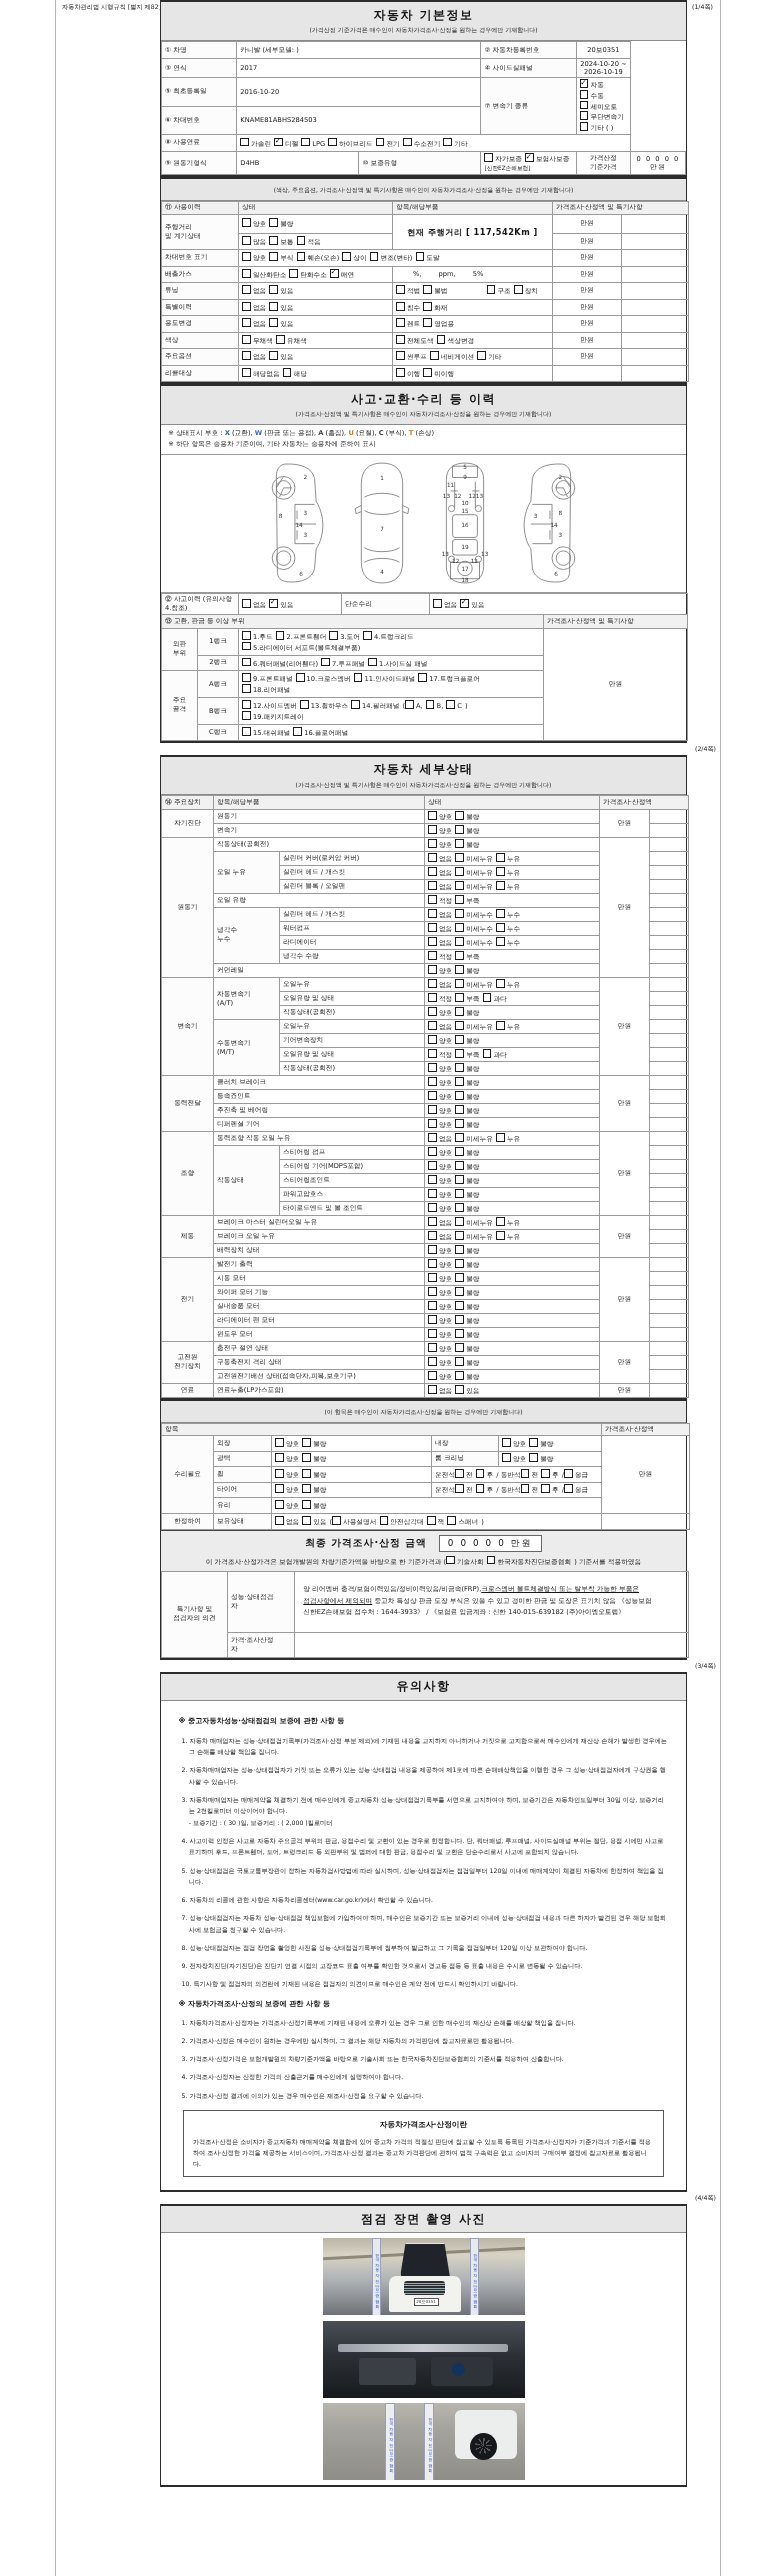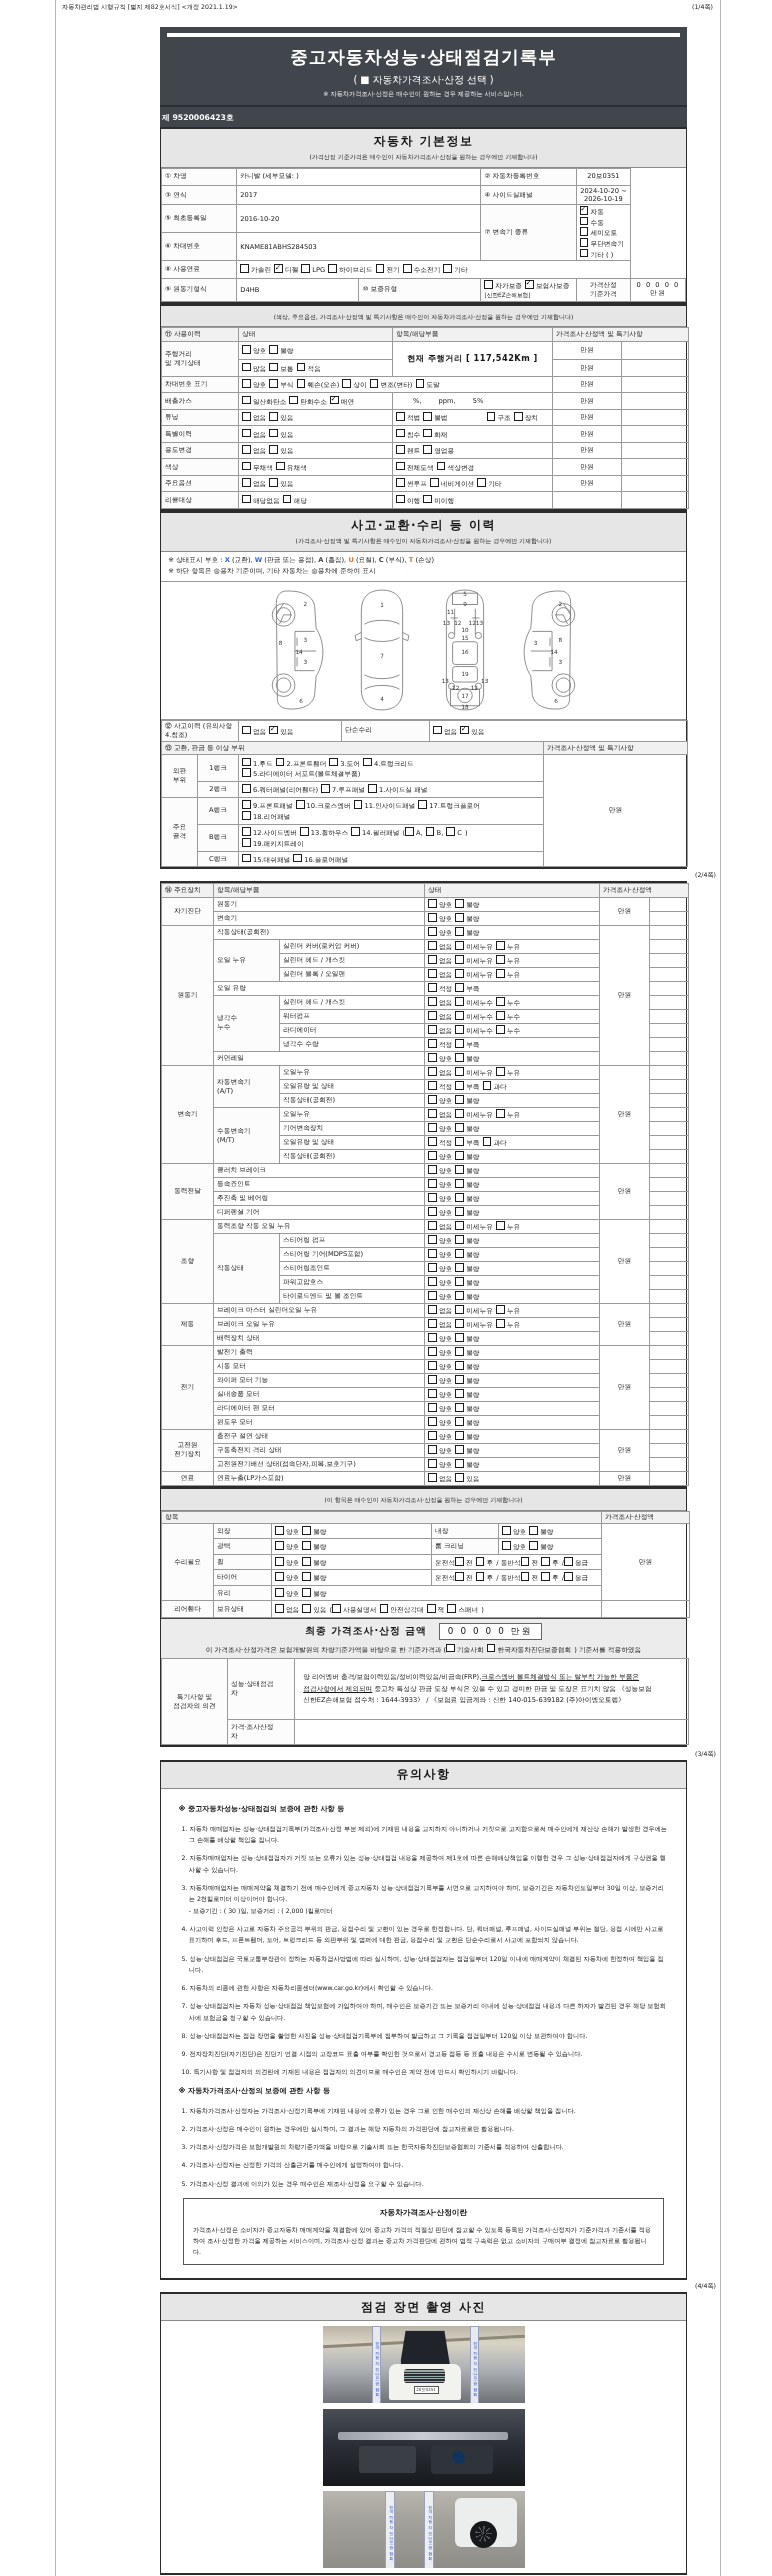--- a/index.html
+++ b/index.html
@@ -89,27 +89,20 @@
 </style>
 </head>
 <body>
 
 <div class="pageframe"></div>
 <div class="topnote">자동차관리법 시행규칙 [별지 제82호서식] &lt;개정 2021.1.19&gt;</div>
 <div class="pm1">(1/4쪽)</div>
 
 <div class="col">
 
-  <div class="darkbox">
-    <div class="strip"></div>
-    <div class="dtitle">중고자동차성능·상태점검기록부</div>
-    <div class="dsub1">( ■ 자동차가격조사·산정 선택 )</div>
-    <div class="dsub2">※ 자동차가격조사·산정은 매수인이 원하는 경우 제공하는 서비스입니다.</div>
-    <div class="docno">제 9520006423호</div>
-  </div>
 
   <div class="sec">
     <div class="shead">
       <div class="t">자동차 기본정보</div>
       <div class="s">(가격산정 기준가격은 매수인이 자동차가격조사·산정을 원하는 경우에만 기재합니다)</div>
     </div>
     <div id="basic-mount">
         <table>
           <tbody>
             <tr style="height:17.5px">
@@ -379,20 +372,24 @@
               <td class="" colspan="3"><span class="opt"><span class="cb"></span><span class="ol">15.대쉬패널</span></span><span class="opt"><span class="cb"></span><span class="ol">16.플로어패널</span></span></td>
             </tr>
           </tbody>
         </table>
       </div>
   </div>
 
   <div class="marker">(2/4쪽)</div>
 
   <div class="sec">
+    <div class="shead">
+      <div class="t">자동차 세부상태</div>
+      <div class="s">(가격조사·산정액 및 특기사항은 매수인이 자동차가격조사·산정을 원하는 경우에만 기재합니다)</div>
+    </div>
     <div id="detail-mount">
         <table>
           <colgroup>
             <col style="width:52px">
             <col style="width:66px">
             <col style="width:145px">
             <col style="width:175px">
             <col style="width:50px">
             <col style="width:39px">
           </colgroup>
@@ -682,21 +679,21 @@
             <tr style="height:15.5px">
               <td class="lab">타이어</td>
               <td class=""><span class="opt"><span class="cb"></span><span class="ol">양호</span></span><span class="opt"><span class="cb"></span><span class="ol">불량</span></span></td>
               <td class="" colspan="2"><span class="tx">운전석</span><span class="opt"><span class="cb"></span><span class="ol">전</span></span><span class="opt"><span class="cb"></span><span class="ol">후</span></span><span class="tx">/ 동반석</span><span class="opt"><span class="cb"></span><span class="ol">전</span></span><span class="opt"><span class="cb"></span><span class="ol">후</span></span><span class="tx">/</span><span class="opt"><span class="cb"></span><span class="ol">응급</span></span></td>
             </tr>
             <tr style="height:15.5px">
               <td class="lab">유리</td>
               <td class="" colspan="3"><span class="opt"><span class="cb"></span><span class="ol">양호</span></span><span class="opt"><span class="cb"></span><span class="ol">불량</span></span></td>
             </tr>
             <tr style="height:16.5px">
-              <td class="lab ctr">리어휀다</td>
+              <td class="lab ctr">한정하여</td>
               <td class="lab">보유상태</td>
               <td class="" colspan="3"><span class="opt"><span class="cb"></span><span class="ol">없음</span></span><span class="opt"><span class="cb"></span><span class="ol">있음</span></span><span class="tx">(</span><span class="opt"><span class="cb"></span><span class="ol">사용설명서</span></span><span class="opt"><span class="cb"></span><span class="ol">안전삼각대</span></span><span class="opt"><span class="cb"></span><span class="ol">잭</span></span><span class="opt"><span class="cb"></span><span class="ol">스패너</span></span><span class="tx">)</span></td>
               <td class=""></td>
             </tr>
           </tbody>
         </table>
       </div>
 
     <div class="finbar">
       <span class="big">최종 가격조사·산정 금액</span>

